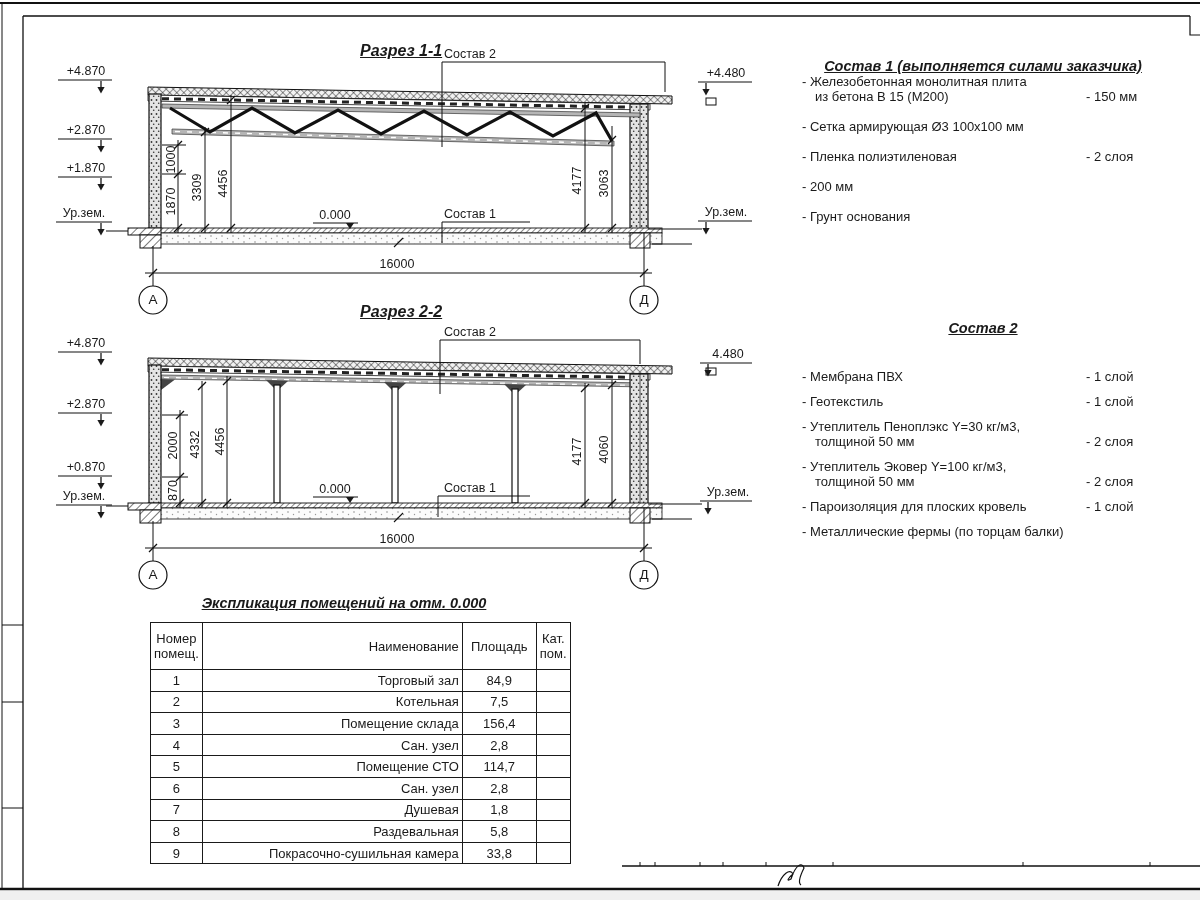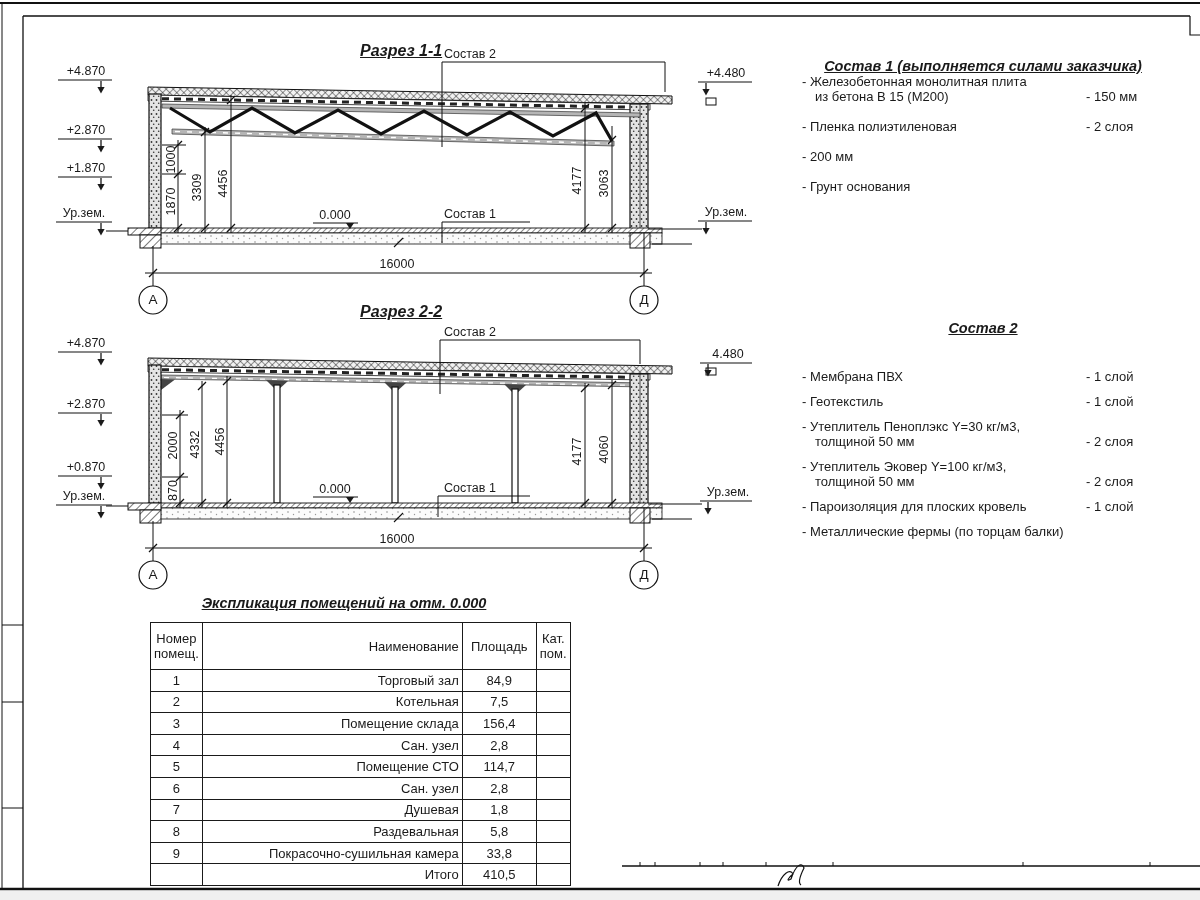--- a/index.html
+++ b/index.html
@@ -281,20 +281,26 @@
   <div class="sostav-title">Состав 1 (выполняется силами заказчика)</div>
   <div class="item">
     <div class="itxt">
         <div class="l1">- Железобетонная  монолитная плита</div>
         <div>из бетона В 15 (М200)</div>
       </div>
     <div class="ival">- 150 мм</div>
   </div>
   <div class="item">
     <div class="itxt">
+        <div class="l1">- Сетка армирующая Ø3 100х100 мм</div>
+      </div>
+    <div class="ival"></div>
+  </div>
+  <div class="item">
+    <div class="itxt">
         <div class="l1">- Пленка полиэтиленовая</div>
       </div>
     <div class="ival">-  2 слоя</div>
   </div>
   <div class="item">
     <div class="ival">- 200 мм</div>
   </div>
   <div class="item">
     <div class="itxt">
         <div class="l1">- Грунт основания</div>
@@ -405,20 +411,14 @@
         <td class="c-name">Раздевальная</td>
         <td class="c-area">5,8</td>
         <td class="c-cat"></td>
       </tr>
     <tr>
         <td class="c-num">9</td>
         <td class="c-name">Покрасочно-сушильная камера</td>
         <td class="c-area">33,8</td>
         <td class="c-cat"></td>
       </tr>
-    <tr>
-        <td class="c-num"></td>
-        <td class="c-name">Итого</td>
-        <td class="c-area">410,5</td>
-        <td class="c-cat"></td>
-      </tr>
   </tbody>
 </table>
 
 </body></html>

